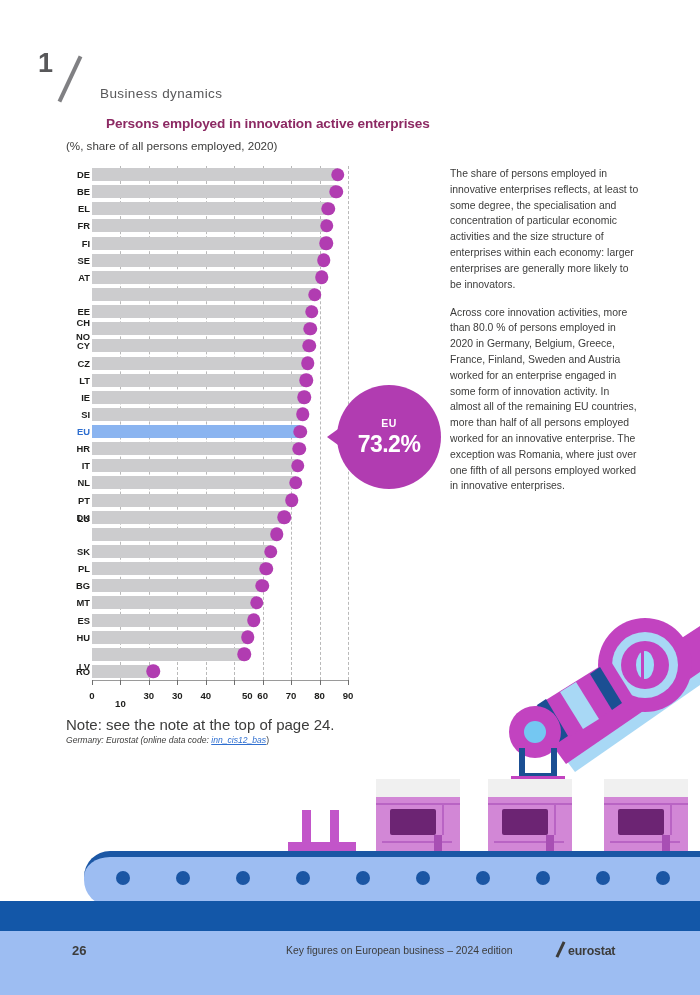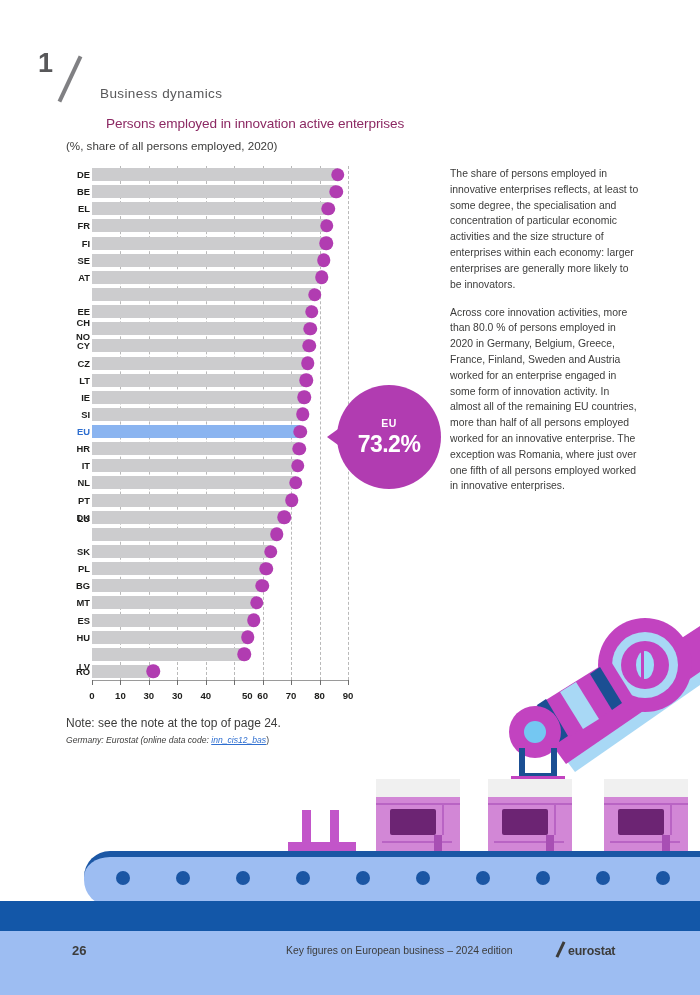--- a/index.html
+++ b/index.html
@@ -11,21 +11,21 @@
   .page{position:absolute;inset:0;}
 
   
   .chapter{position:absolute;left:38px;top:28px;width:400px;height:60px;}
   .chapter-num{position:absolute;left:0;top:22px;font-size:27px;font-weight:bold;color:#58585a;line-height:1;}
   .chapter-slash{position:absolute;left:30px;top:26px;width:4px;height:50px;background:#808083;
      transform:rotate(25deg);transform-origin:center;}
   .chapter-title{position:absolute;left:62px;top:58px;font-size:13.5px;color:#58585a;letter-spacing:.4px;}
 
   
-  .fig-title{position:absolute;left:66px;top:116px;font-size:13.6px;font-weight:normal;color:#8c2963;letter-spacing:-.1px;padding-left:40px;}
+  .fig-title{position:absolute;left:66px;top:116px;font-size:13.6px;font-weight:bold;color:#8c2963;letter-spacing:-.1px;padding-left:40px;}
   .fig-sub{position:absolute;left:66px;top:139px;font-size:11.6px;color:#3c3c3b;}
 
   
   .chart{position:absolute;left:66px;top:166px;width:300px;height:530px;}
   .plot{position:absolute;left:26px;top:0;width:256px;height:528px;}
   .gridline{position:absolute;top:0;bottom:14px;border-left:1px dashed #b9b9b9;width:0;}
   .row{position:absolute;left:0;width:100%;height:13px;}
   .bar{position:absolute;left:0;top:0;height:100%;background:#ccccce;}
   .bar.hl{background:#8ab4f0;}
   .dot{position:absolute;width:13.5px;height:13.5px;border-radius:50%;background:#b13cb1;
@@ -40,21 +40,21 @@
 
   
   .callout{position:absolute;left:337px;top:385px;width:104px;height:104px;border-radius:50%;
     background:#b13cb1;color:#fff;display:flex;flex-direction:column;align-items:center;justify-content:center;}
   .callout-label{font-size:10.5px;font-weight:bold;letter-spacing:.5px;margin-bottom:2px;}
   .callout-value{font-size:23px;font-weight:bold;letter-spacing:-.5px;}
   .callout-tail{position:absolute;left:327px;top:424px;width:0;height:0;
     border-top:13px solid transparent;border-bottom:13px solid transparent;border-right:18px solid #b13cb1;}
 
   
-  .note{position:absolute;left:66px;top:716px;font-size:12px;color:#3c3c3b;}
+  .note{position:absolute;left:66px;top:716px;font-size:15px;color:#3c3c3b;}
   .source{position:absolute;left:66px;top:735px;font-size:8.6px;color:#3c3c3b;font-style:italic;}
   .source .nonital{font-style:normal;}
   .source a{color:#2f6fd0;text-decoration:underline;}
 
   
   .rtext{position:absolute;left:450px;top:166px;width:190px;font-size:10.4px;line-height:1.52;color:#3c3c3b;}
   .rtext p{margin:0 0 12px 0;}
 
   
   .illus{position:absolute;left:0;top:540px;width:700px;height:360px;}
@@ -255,21 +255,21 @@
         <div class="row" style="top: 498.933px;">
           <div class="bar" style="width: 61.1556px;"></div>
         </div>
         <div class="dot" style="left: 61.1556px; top: 505.433px;"></div>
       </div>
     <div class="axisline"></div>
     <div class="xaxis" id="xaxis">
         <div class="xtickmark" style="left: 0px;"></div>
         <div class="xtick" style="left: 0px;">0</div>
         <div class="xtickmark" style="left: 28.4444px;"></div>
-        <div class="xtick" style="left: 28.4444px;">10</div>
+        <div class="xtick" style="left: 28.4444px; margin-top: 8px;">10</div>
         <div class="xtickmark" style="left: 56.8889px;"></div>
         <div class="xtick" style="left: 56.8889px;">30</div>
         <div class="xtickmark" style="left: 85.3333px;"></div>
         <div class="xtick" style="left: 85.3333px;">30</div>
         <div class="xtickmark" style="left: 113.778px;"></div>
         <div class="xtick" style="left: 113.778px;">40</div>
         <div class="xtickmark" style="left: 142.222px;"></div>
         <div class="xtick" style="left: 142.222px; margin-left: 13px;">50</div>
         <div class="xtickmark" style="left: 170.667px;"></div>
         <div class="xtick" style="left: 170.667px;">60</div>

